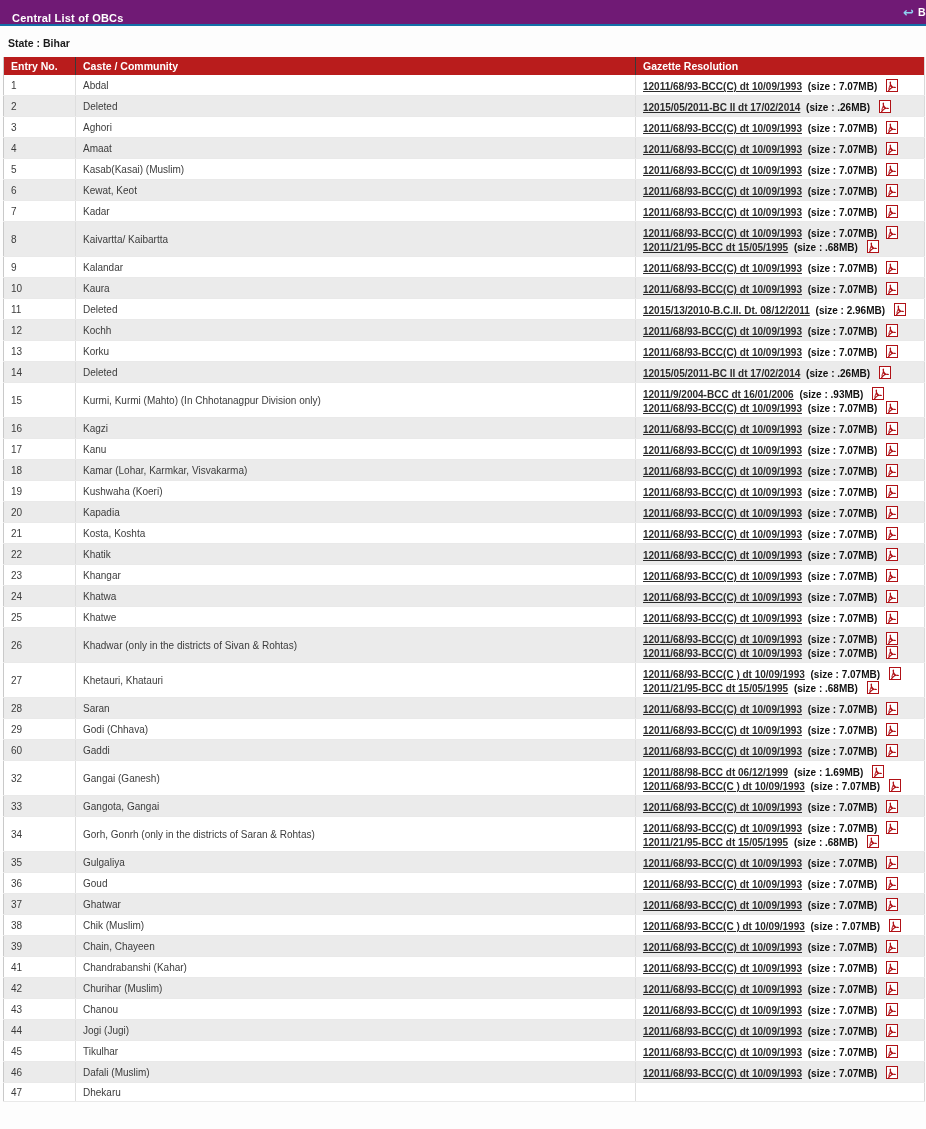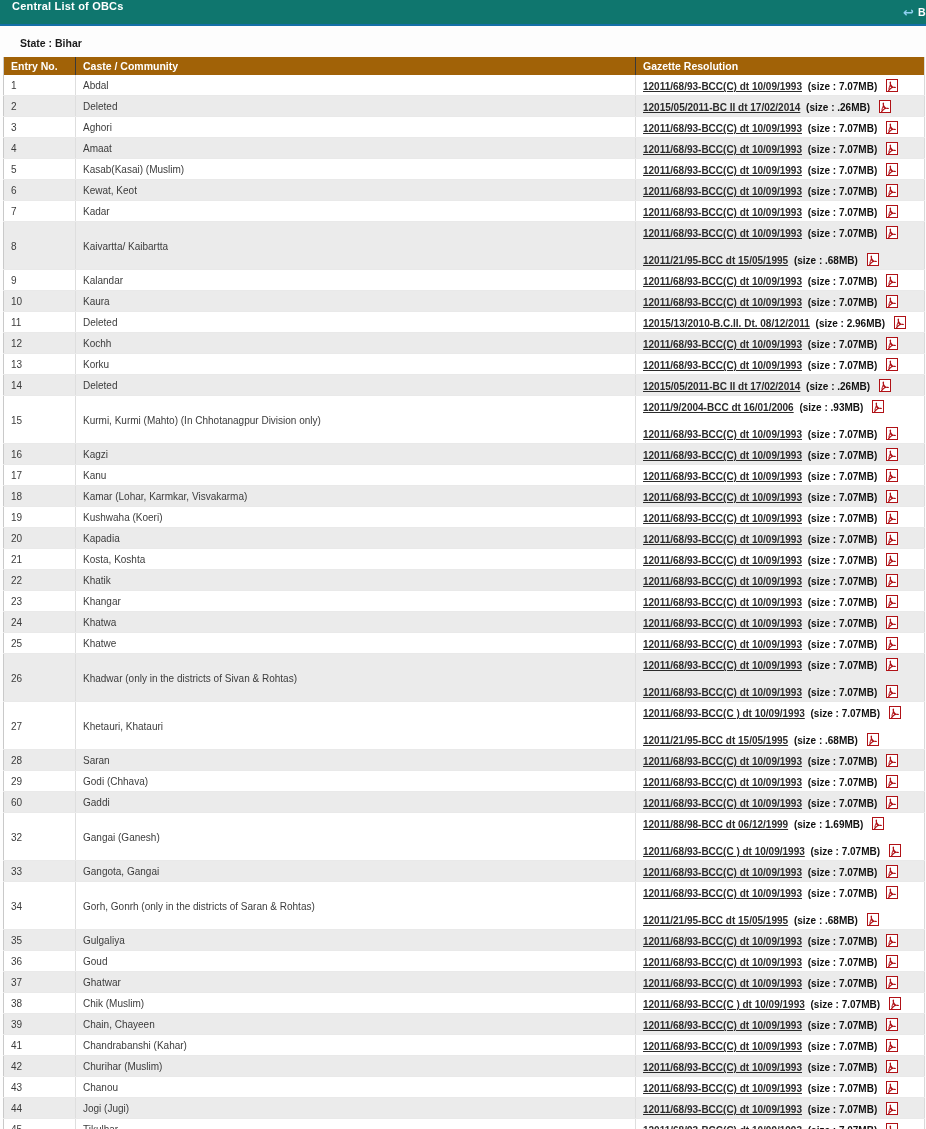--- a/index.html
+++ b/index.html
@@ -4,62 +4,62 @@
 <style>
   html,body{margin:0;padding:0;}
   body{
     width:926px;height:1129px;overflow:hidden;position:relative;
     background:#fdfdfd;
     font-family:"Liberation Sans","DejaVu Sans",sans-serif;
     -webkit-font-smoothing:antialiased;
   }
   
   .topbar{
-    position:relative;height:24px;background:#0f766e;
+    position:relative;height:24px;background:#701a75;
     border-bottom:2px solid #1470a8;
-    display:flex;align-items:flex-start;
+    display:flex;align-items:flex-end;
   }
   .topbar .title{
     color:#ffffff;font-size:11px;font-weight:bold;padding-left:12px;letter-spacing:.2px;
   }
   .back{
     position:absolute;left:903px;top:0;height:100%;
     display:flex;align-items:center;gap:4px;white-space:nowrap;cursor:pointer;
   }
   .back-arrow{color:#8fd0f0;font-size:13px;font-weight:bold;line-height:1;}
   .back-label{color:#ffffff;font-size:10.5px;font-weight:bold;}
   
   .state-line{
-    margin:11px 0 8px 20px;font-size:10.5px;font-weight:bold;color:#1a1a1a;
+    margin:11px 0 8px 8px;font-size:10.5px;font-weight:bold;color:#1a1a1a;
   }
   
   table.obc{
     border-collapse:collapse;table-layout:fixed;
     margin-left:3px;width:921px;
     border-left:1px solid #c9c9c9;border-right:1px solid #d9d9d9;
   }
   table.obc col.c-no{width:72px;}
   table.obc col.c-caste{width:560px;}
   table.obc col.c-gaz{width:289px;}
   thead th{
-    background:#a16207;color:#ffffff;font-size:10.5px;font-weight:bold;
+    background:#b91c1c;color:#ffffff;font-size:10.5px;font-weight:bold;
     text-align:left;padding:3px 6px 3px 7px;height:11px;
     border-right:1px solid #3a3a3a;
   }
   thead th:last-child{border-right:none;}
   tbody td{
     font-size:10px;color:#3c3c3c;vertical-align:middle;
     padding:4px 6px 3px 7px;line-height:11px;
     border-bottom:1px solid #e9e9e9;border-right:1px solid #dedede;
   }
   tbody td:last-child{border-right:none;}
   tbody tr:nth-child(even){background:#ebebeb;}
   tbody tr:nth-child(odd){background:#ffffff;}
   .gz-line{white-space:nowrap;font-weight:bold;color:#222;}
-  .gz-line + .gz-line{margin-top:14px;}
+  .gz-line + .gz-line{margin-top:1px;}
   a.gz-link{color:#2b2b2b;text-decoration:underline;cursor:pointer;}
   .gz-size{margin-left:3px;color:#111;}
   .pdf-icon{display:inline-block;vertical-align:-2px;margin-left:9px;cursor:pointer;}
   .pdf-icon svg{display:block;}
 </style>
 </head>
 <body>
 
 <div class="topbar">
   <span class="title">Central List of OBCs</span>

